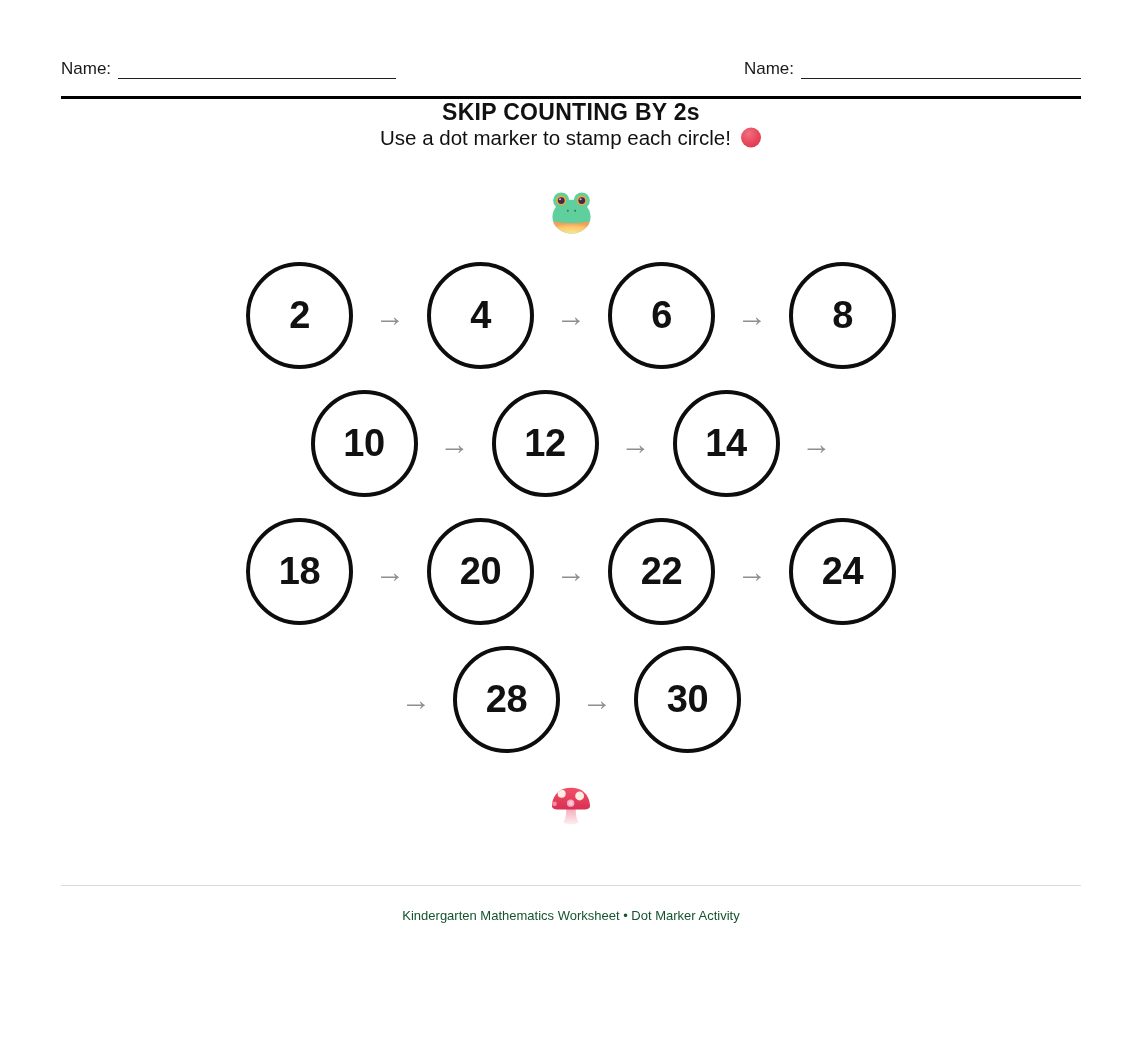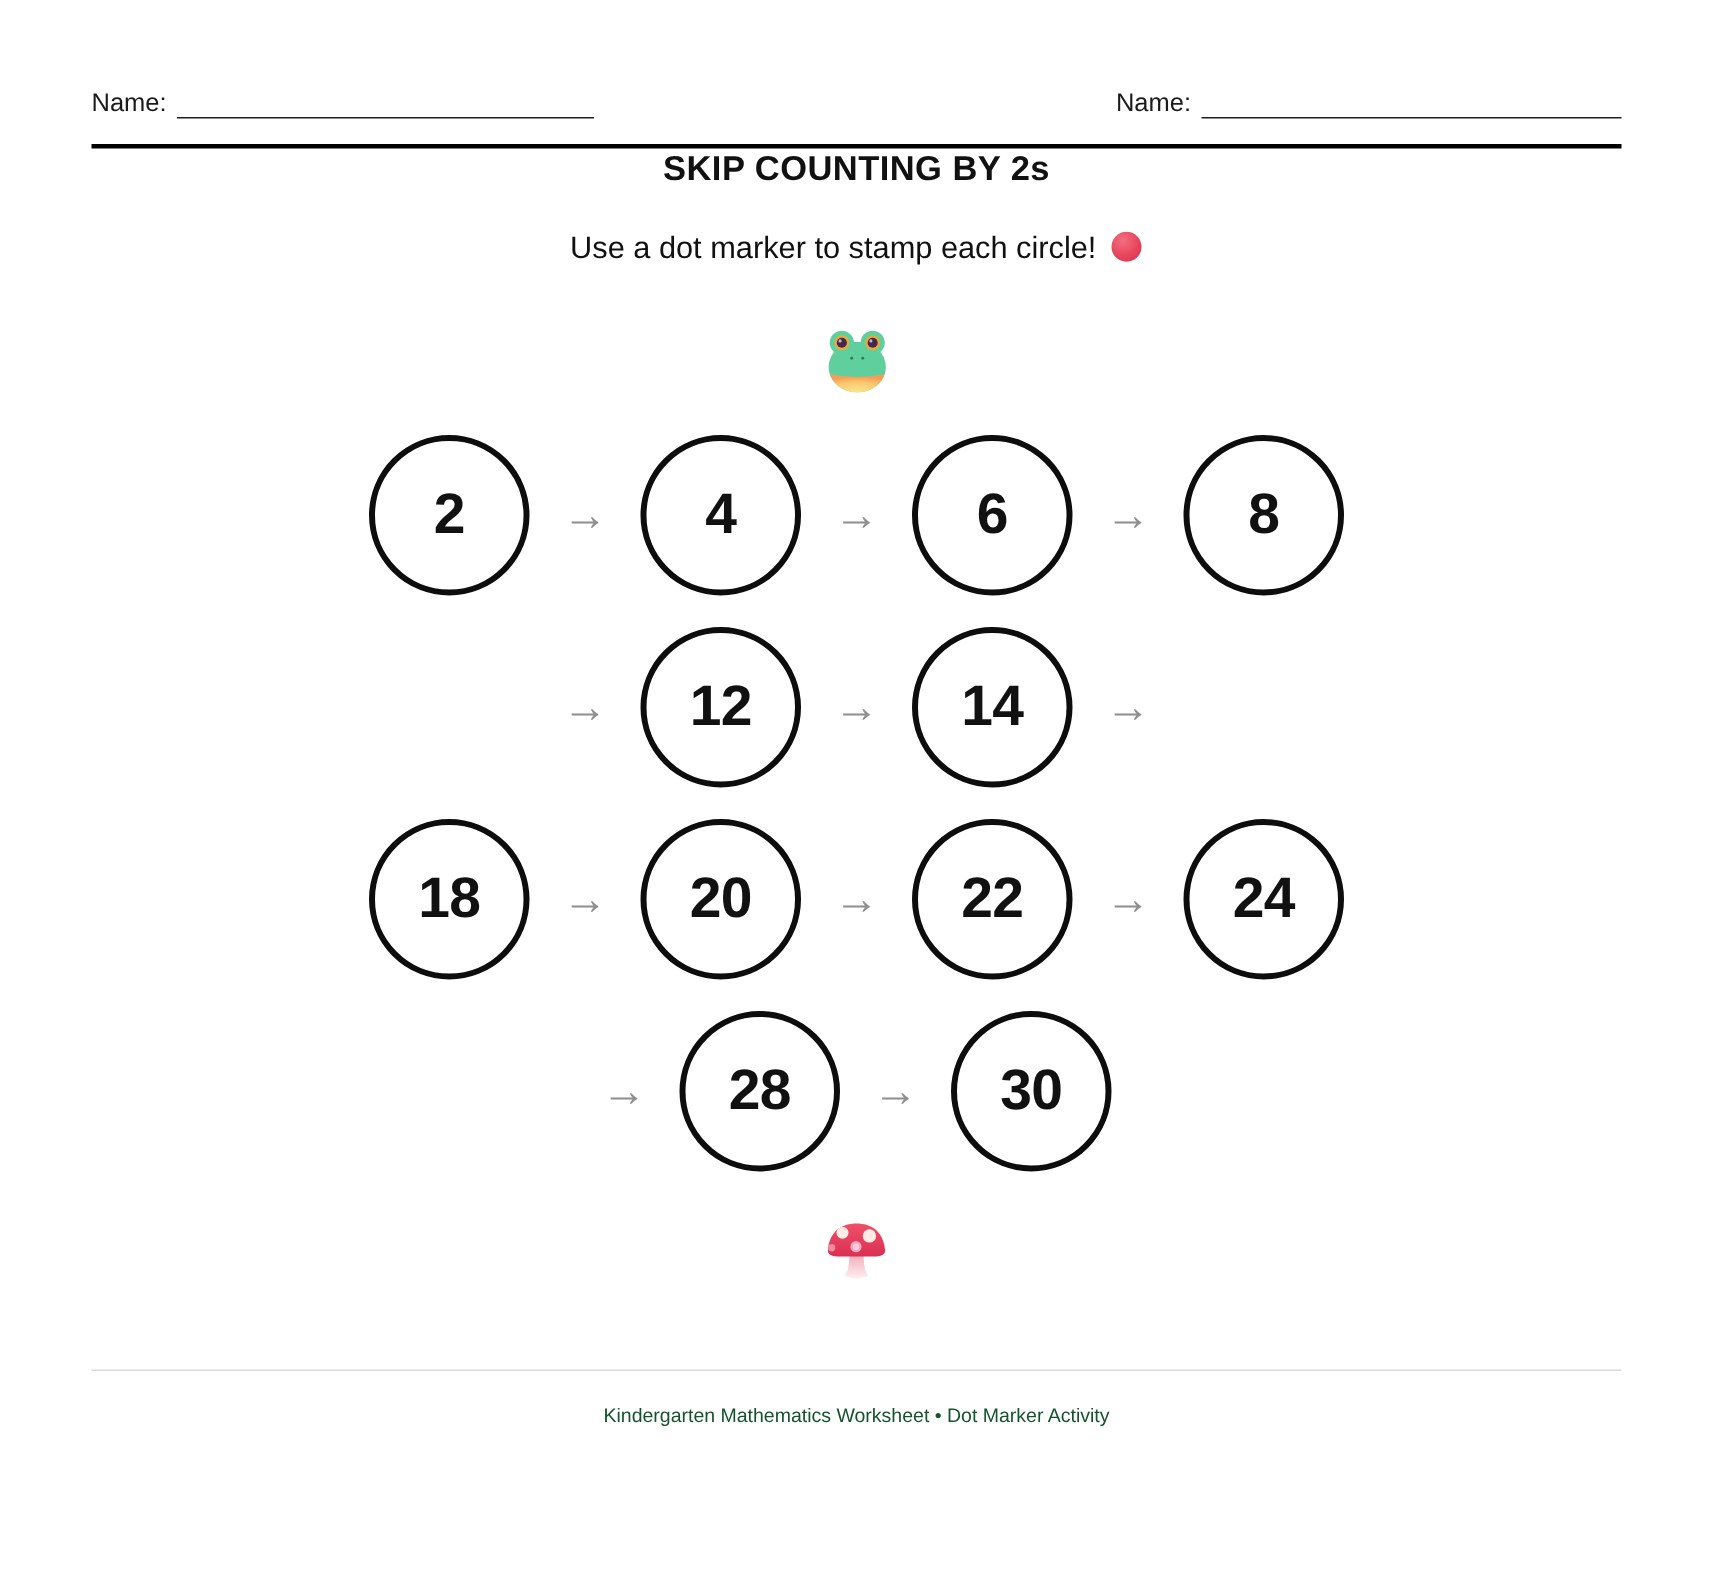--- a/index.html
+++ b/index.html
@@ -50,21 +50,20 @@
     text-align: center;
     font-size: 23px;
     font-weight: bold;
     letter-spacing: 0.3px;
     color: #111111;
   }
 
   .subtitle {
     text-align: center;
     font-size: 20.5px;
-    margin-top: 27px;
     color: #111111;
   }
   .subtitle .red-dot-svg {
     vertical-align: -3px;
     margin-left: 9px;
   }
 
   .deco {
     display: block;
     margin: 0 auto;
@@ -190,20 +189,23 @@
         <span class="arrow">→</span>
         <div class="num-circle">
           <span>6</span>
         </div>
         <span class="arrow">→</span>
         <div class="num-circle">
           <span>8</span>
         </div>
       </div>
       <div class="circle-row">
+        <div class="num-circle">
+          <span>10</span>
+        </div>
         <span class="arrow">→</span>
         <div class="num-circle">
           <span>12</span>
         </div>
         <span class="arrow">→</span>
         <div class="num-circle">
           <span>14</span>
         </div>
         <span class="arrow">→</span>
       </div>

